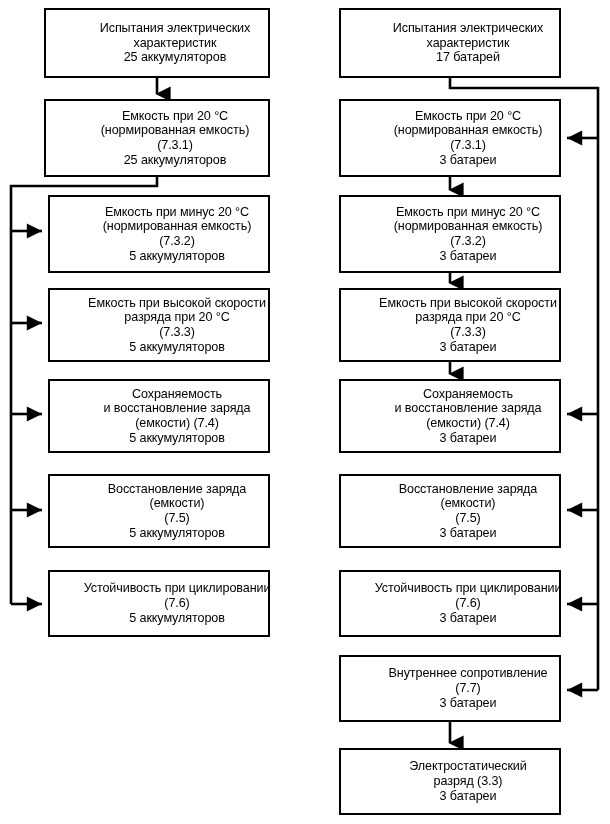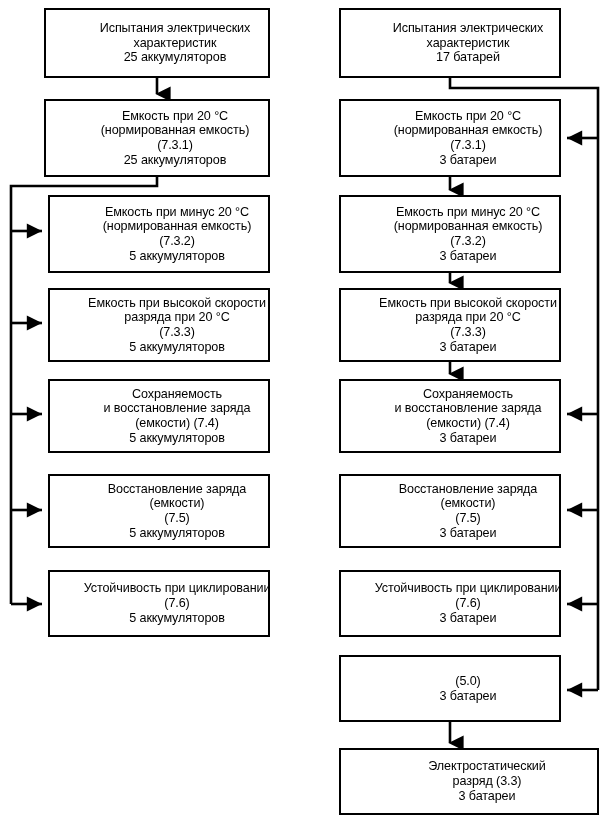--- a/index.html
+++ b/index.html
@@ -170,23 +170,24 @@
         <span class="ln">(емкости)</span>
         <span class="ln">(7.5)</span>
         <span class="ln">3 батареи</span>
       </div>
       <div class="node" style="left: 339px; top: 570px; width: 222px; height: 67px;">
         <span class="ln">Устойчивость при циклировании</span>
         <span class="ln">(7.6)</span>
         <span class="ln">3 батареи</span>
       </div>
       <div class="node" style="left: 339px; top: 655px; width: 222px; height: 67px;">
-        <span class="ln">(5.0)</span>
+        <span class="ln">Внутреннее сопротивление</span>
+        <span class="ln">(7.7)</span>
         <span class="ln">3 батареи</span>
       </div>
-      <div class="node" style="left: 339px; top: 748px; width: 260px; height: 67px;">
+      <div class="node" style="left: 339px; top: 748px; width: 222px; height: 67px;">
         <span class="ln">Электростатический</span>
         <span class="ln">разряд (3.3)</span>
         <span class="ln">3 батареи</span>
       </div>
     </div>
 
 </div>
 
 </body></html>

